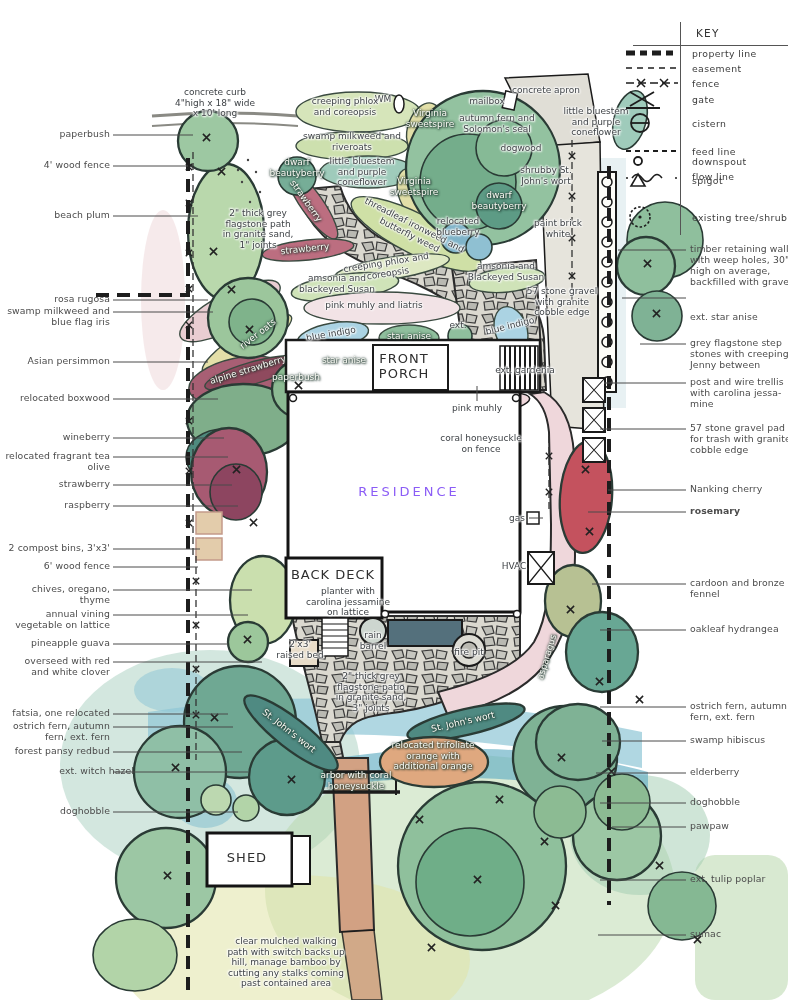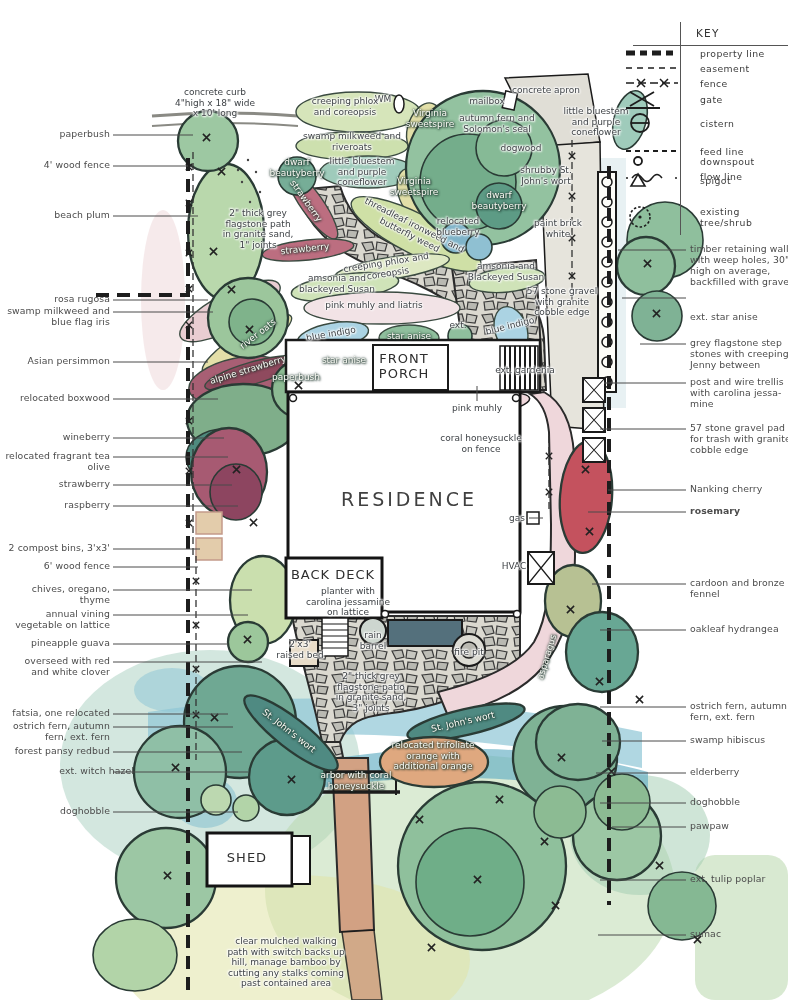--- a/index.html
+++ b/index.html
@@ -17,30 +17,30 @@
   .callout{position:absolute;font-size:9.3px;line-height:1.2;color:#4c4c4c;
            letter-spacing:.1px;white-space:pre;z-index:3;}
   .callout.left{left:0;width:110px;text-align:right;}
   .callout.right{left:690px;width:98px;text-align:left;}
   
   .plan-label{position:absolute;font-size:9px;line-height:1.18;color:#3f4347;
       text-align:center;white-space:pre;z-index:3;
       text-shadow:0 0 2px #fff,0 0 2px #fff,1px 1px 2px #fff,-1px -1px 2px #fff,0 0 3px #fff;}
   .plan-label.light{color:#fcfcf6;
       text-shadow:0 0 2px rgba(35,60,50,.95),0 0 3px rgba(35,60,50,.85),1px 1px 2px rgba(35,60,50,.9);}
-  .plan-label.big{font-size:19px;letter-spacing:3px;color:#404040;margin-top:7px;}
+  .plan-label.big{font-size:13px;letter-spacing:3px;color:#8b5cf6;}
   .plan-label.med{font-size:13px;letter-spacing:1px;color:#2e2e2e;}
   
   #key-panel{position:absolute;left:0;top:0;width:788px;height:240px;z-index:4;}
   #key-title{position:absolute;left:696px;top:27px;font-size:10.5px;letter-spacing:1.2px;color:#333;}
   #key-rule{position:absolute;left:633px;top:45px;width:155px;border-top:1.2px solid #555;}
   #key-divider{position:absolute;left:680px;top:22px;height:213px;border-left:1.2px solid #555;}
   .key-row{position:absolute;left:620px;width:168px;height:20px;display:flex;align-items:center;}
   .key-sym{width:64px;flex:none;display:flex;justify-content:center;}
-  .key-label{font-size:9.3px;color:#3c3c3c;letter-spacing:.4px;margin-left:16px;}
+  .key-label{font-size:9.3px;color:#3c3c3c;letter-spacing:.4px;margin-left:8px;}
 </style>
 </head>
 <body>
 
 <svg id="plan-art" width="788" height="1000" viewBox="0 0 788 1000">
 <defs>
   <pattern id="stones" width="30" height="24" patternUnits="userSpaceOnUse">
     <rect width="30" height="24" fill="#dbd9d0"></rect>
     <path d="M2 3 L12 2 L14 9 L6 11 Z" fill="#bdbdb6" stroke="#3a3a3a" stroke-width="1.2"></path>
     <path d="M17 2 L27 4 L25 11 L16 10 Z" fill="#c6c6bf" stroke="#3a3a3a" stroke-width="1.2"></path>

